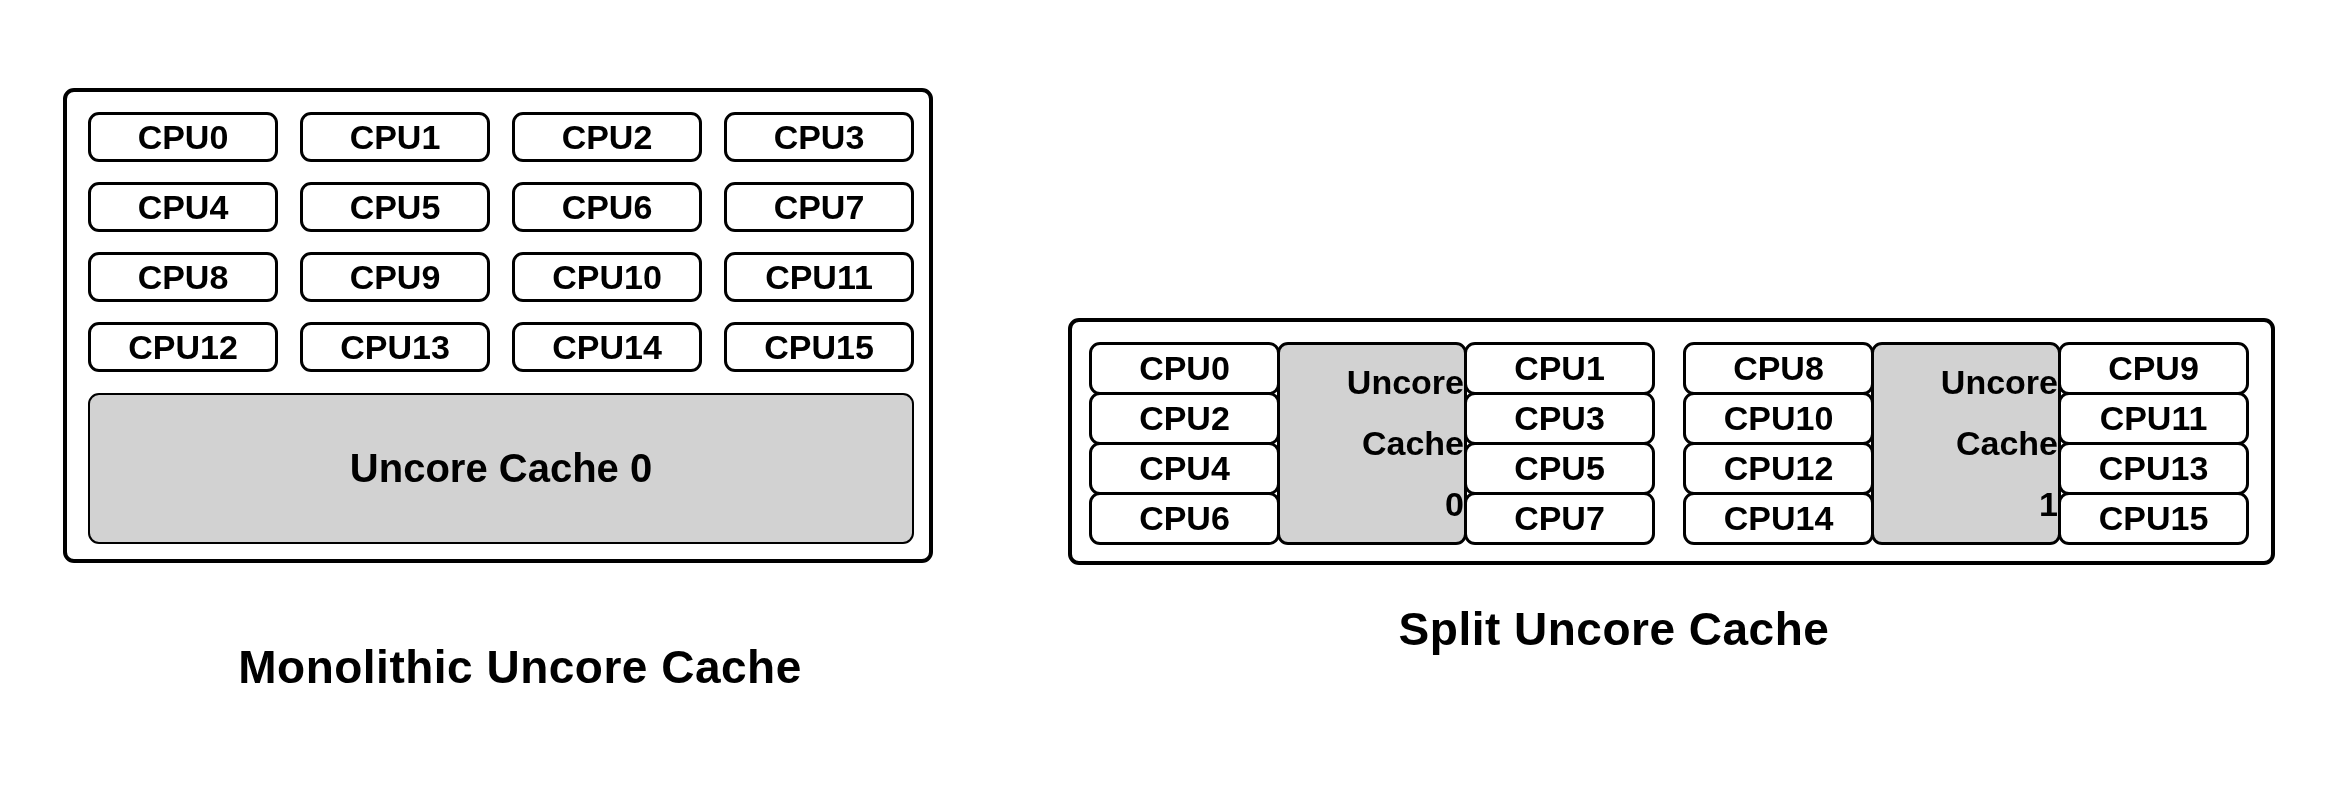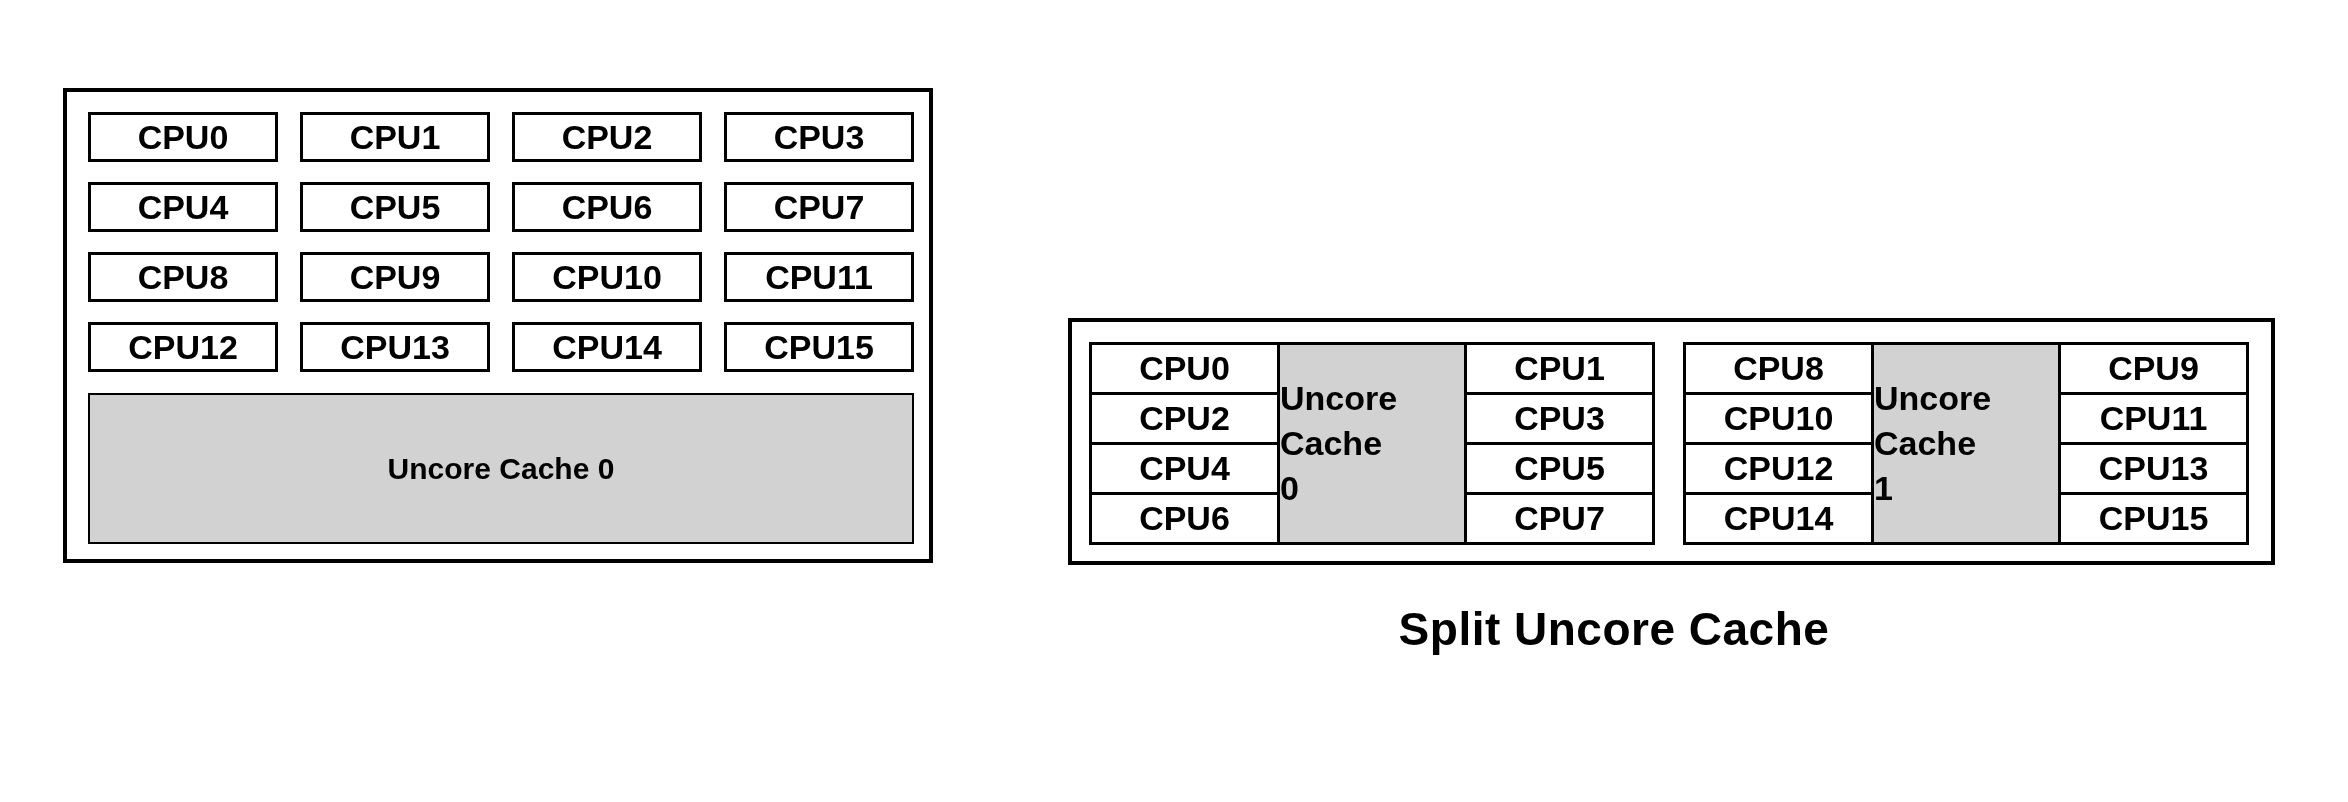--- a/index.html
+++ b/index.html
@@ -1,15 +1,15 @@
 <!DOCTYPE html>
 <html><head>
 <meta charset="utf-8">
 <style>
-  * { margin: 0; padding: 0; box-sizing: border-box; }
+  * { margin: 0; padding: 0; box-sizing: border-box; border-radius: 11px; }
   html, body { background: #ffffff; }
   body { font-family: "Liberation Sans", sans-serif; }
   .canvas {
     position: relative;
     width: 2348px;
     height: 802px;
     background: #ffffff;
     overflow: hidden;
   }
 
@@ -53,21 +53,21 @@
   }
   .mono-cache {
     position: absolute;
     left: 21px; top: 301px;
     width: 826px; height: 151px;
     background: #d2d2d2;
     border: 2px solid #000000;
     display: flex;
     align-items: center;
     justify-content: center;
-    font-size: 30px;
+    font-size: 40px;
     font-weight: bold;
     color: #000000;
   }
 
   
   .split-outer { left: 1068px; top: 318px; width: 1207px; height: 247px; }
   .cluster {
     position: absolute;
     top: 20px;
     display: flex;
@@ -94,27 +94,28 @@
   .cpu-cell + .cpu-cell { margin-top: -3px; }
   .split-cache {
     width: 190px;
     height: 203px;
     margin-left: -3px;
     margin-right: -3px;
     background: #d2d2d2;
     border: 3px solid #000000;
     display: flex;
     flex-direction: column;
-    align-items: flex-start;
+    align-items: flex-end;
     justify-content: center;
     font-size: 34px;
     font-weight: bold;
     line-height: 45px;
     color: #000000;
     text-align: center;
+    gap: 16px;
   }
 </style>
 </head>
 <body>
 
 <div class="canvas">
 
   <div class="outer-box mono-outer">
     <div class="mono-grid">
       <div class="cpu-box">CPU0</div>
@@ -129,20 +130,21 @@
       <div class="cpu-box">CPU9</div>
       <div class="cpu-box">CPU10</div>
       <div class="cpu-box">CPU11</div>
       <div class="cpu-box">CPU12</div>
       <div class="cpu-box">CPU13</div>
       <div class="cpu-box">CPU14</div>
       <div class="cpu-box">CPU15</div>
     </div>
     <div class="mono-cache">Uncore Cache 0</div>
   </div>
+  <div class="caption" style="left:520px; top:640px;">Monolithic Uncore Cache</div>
 
   <div class="outer-box split-outer">
 
     <div class="cluster cluster-1">
       <div class="cpu-col">
         <div class="cpu-cell">CPU0</div>
         <div class="cpu-cell">CPU2</div>
         <div class="cpu-cell">CPU4</div>
         <div class="cpu-cell">CPU6</div>
       </div>

